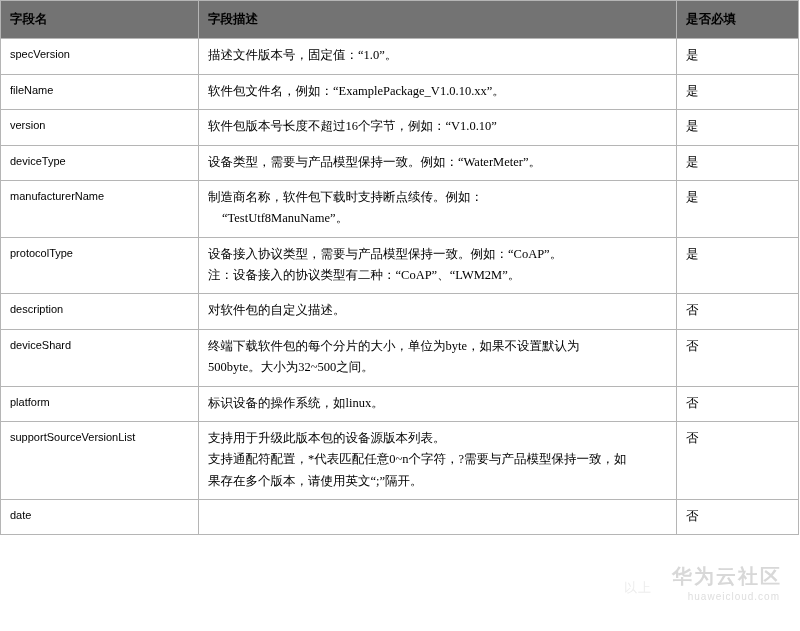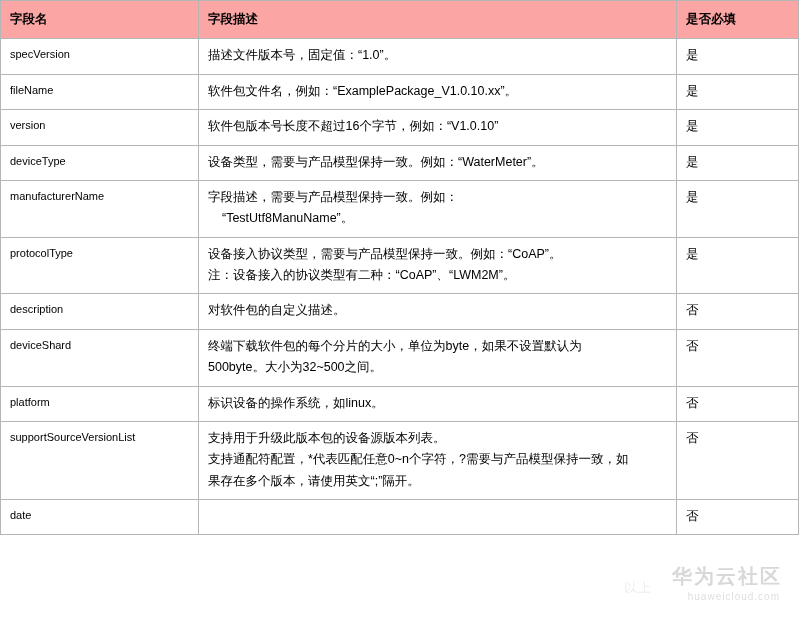--- a/index.html
+++ b/index.html
@@ -28,34 +28,35 @@
   table.spec-table th,
   table.spec-table td {
     border: 1px solid #b5b5b5;
     vertical-align: top;
     padding: 7px 9px 8px 9px;
     font-size: 12.5px;
     line-height: 1.55;
     text-align: left;
   }
   table.spec-table thead th {
-    background: #fca5a5;
+    background: #737373;
     font-weight: bold;
     font-size: 12.5px;
     padding-top: 9px;
     padding-bottom: 9px;
   }
   table.spec-table tbody td.field-name {
     font-size: 11px;
   }
   table.spec-table tbody td.required {
     text-align: left;
   }
   .desc-line {
     display: block;
+    font-family: Liberation Serif, serif;
   }
   .desc-line + .desc-line {
     margin-top: 2px;
   }
   .indent {
     display: block;
     padding-left: 14px;
   }
 
   
@@ -138,21 +139,21 @@
       <tr>
         <td class="field-name">deviceType</td>
         <td class="field-desc">
           <span class="desc-line">设备类型，需要与产品模型保持一致。例如：“WaterMeter”。</span>
         </td>
         <td class="required">是</td>
       </tr>
       <tr>
         <td class="field-name">manufacturerName</td>
         <td class="field-desc">
-          <span class="desc-line">字段描述，需要与产品模型保持一致。例如：</span>
+          <span class="desc-line">制造商名称，软件包下载时支持断点续传。例如：</span>
           <span class="desc-line indent">“TestUtf8ManuName”。</span>
         </td>
         <td class="required">是</td>
       </tr>
       <tr>
         <td class="field-name">protocolType</td>
         <td class="field-desc">
           <span class="desc-line">设备接入协议类型，需要与产品模型保持一致。例如：“CoAP”。</span>
           <span class="desc-line">注：设备接入的协议类型有二种：“CoAP”、“LWM2M”。</span>
         </td>

